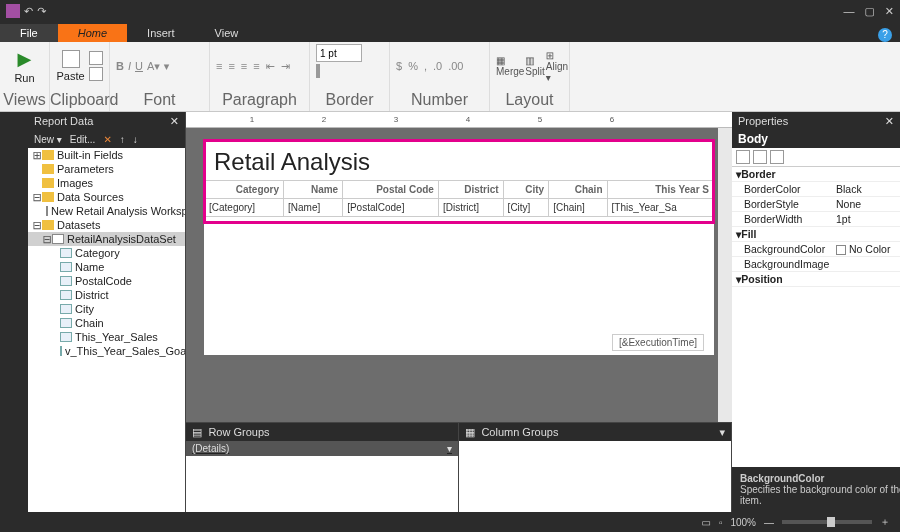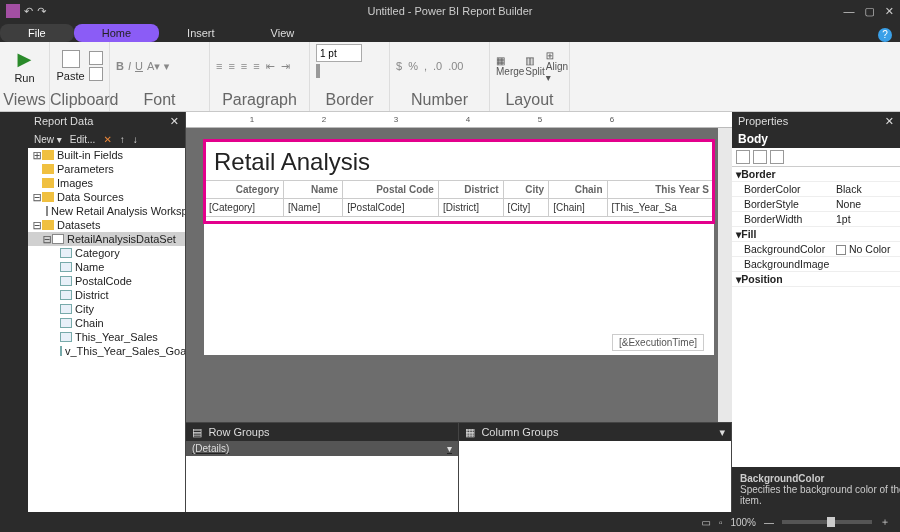--- a/index.html
+++ b/index.html
@@ -2,23 +2,23 @@
 <html><head>
 <meta charset="utf-8">
 <style>
   * { margin: 0; padding: 0; box-sizing: border-box; font-family: "Segoe UI", sans-serif; }
   body { background: #2b2b2b; width: 900px; height: 532px; overflow: hidden; font-size: 11px; color: #222; }
   .titlebar { height: 22px; background: #2b2b2b; color: #ccc; display: flex; align-items: center; justify-content: center; position: relative; font-size: 11px; }
   .titlebar .qat { position: absolute; left: 6px; display: flex; gap: 4px; align-items: center; }
   .titlebar .qat .sq { width: 14px; height: 14px; background: #a34fa3; }
   .titlebar .sys { position: absolute; right: 6px; display: flex; gap: 10px; color: #ccc; }
   .ribbon-tabs { height: 20px; background: #2b2b2b; display: flex; align-items: flex-end; }
-  .tab { padding: 3px 28px; color: #ddd; cursor: pointer; border-radius: 8px; }
+  .tab { padding: 3px 20px; color: #ddd; cursor: pointer; }
   .tab.file { background: #3e3e3e; color: #fff; }
-  .tab.active { background: #8b5cf6; color: #222; }
+  .tab.active { background: #f97316; color: #222; font-style: italic; }
   .help { margin-left: auto; margin-right: 8px; color: #3aa0e8; width: 14px; height: 14px; border-radius: 50%; background: #3aa0e8; color: #fff; text-align: center; line-height: 14px; font-size: 10px; }
   .ribbon { height: 70px; background: #f3f3f3; display: flex; border-bottom: 1px solid #c8c8c8; }
   .group { border-right: 1px solid #ddd; display: flex; flex-direction: column; }
   .group-body { flex: 1; display: flex; align-items: center; padding: 2px 6px; gap: 4px; }
   .group-label { text-align: center; font-size: 16px; color: #666; padding: 1px 0 2px; }
   .bigbtn { display: flex; flex-direction: column; align-items: center; width: 40px; gap: 2px; }
   .ic { width: 18px; height: 18px; border: 1px solid #999; background: #fff; }
   .ic.sm { width: 14px; height: 14px; }
   .gray { color: #888; }
   .ptsize { width: 46px; height: 18px; border: 1px solid #aaa; background: #fff; padding: 0 3px; font-size: 10px; }
@@ -70,21 +70,20 @@
 </style>
 </head>
 <body>
 
 <div class="titlebar">
   <div class="qat">
     <span class="sq"></span>
     <span>↶</span>
     <span>↷</span>
   </div>
-  <span>Untitled - Power BI Report Builder</span>
   <div class="sys">
     <span>—</span>
     <span>▢</span>
     <span>✕</span>
   </div>
 </div>
 
 <div class="ribbon-tabs">
   <div class="tab file">File</div>
   <div class="tab active">Home</div>

